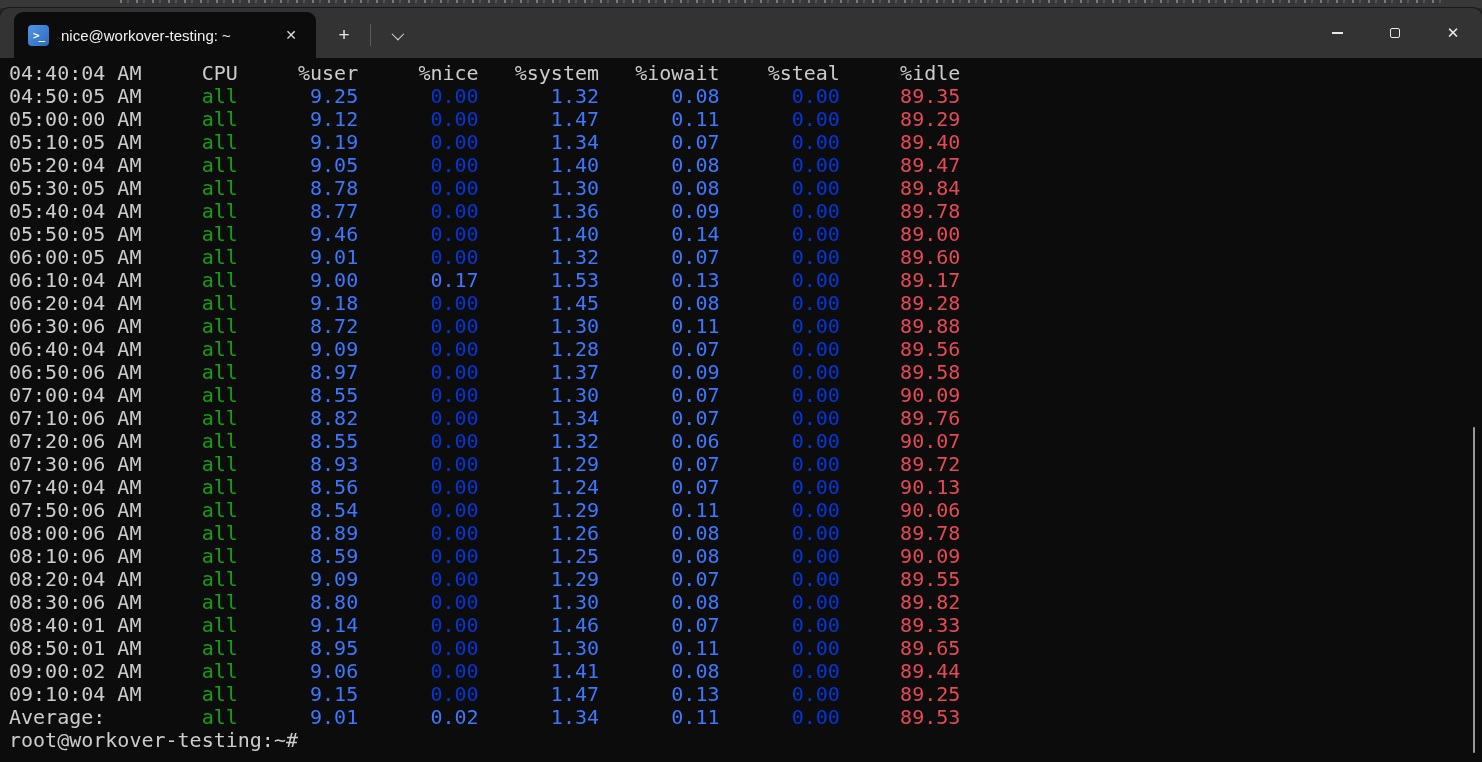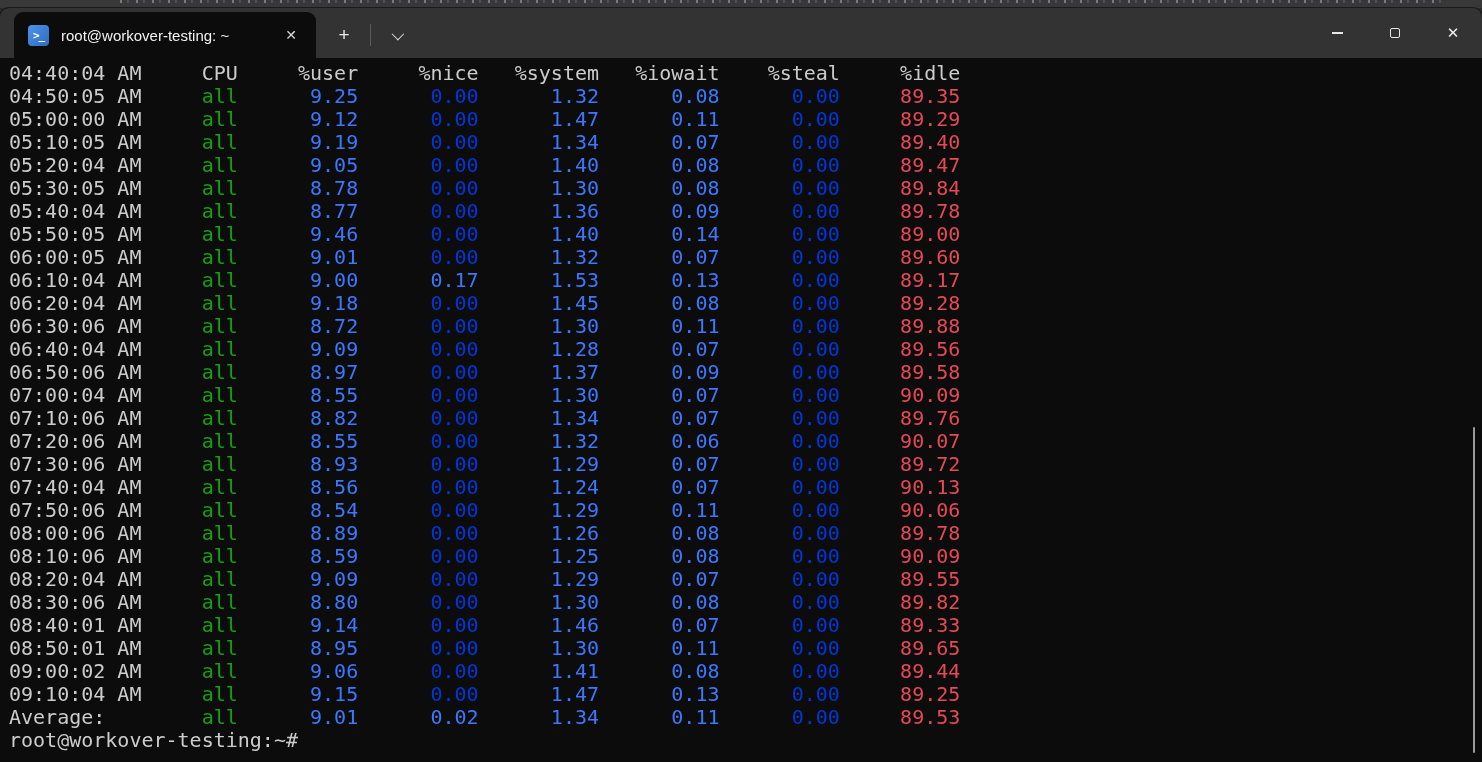--- a/index.html
+++ b/index.html
@@ -50,21 +50,21 @@
 <body>
 
 <div class="screen">
   <div class="bg-sliver"></div>
 
   <div class="window">
 
     <div class="titlebar">
       <div class="tab">
         <span class="tab-icon">&gt;_</span>
-        <span class="tab-title">root@workover-testing: ~</span>
+        <span class="tab-title">nice@workover-testing: ~</span>
         <span class="tab-close">✕</span>
       </div>
       <div class="newtab">+</div>
       <div class="tb-divider"></div>
       <div class="dropdown">
         <span class="chev"></span>
       </div>
       <div class="tb-spacer"></div>
       <div class="win-controls">
         <div class="wc">

